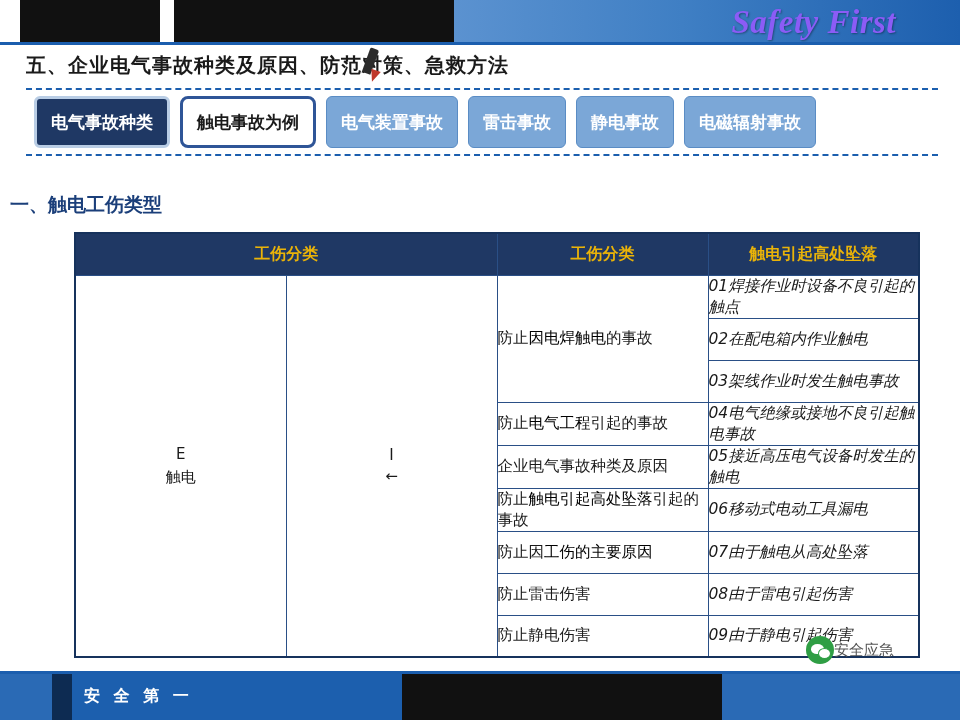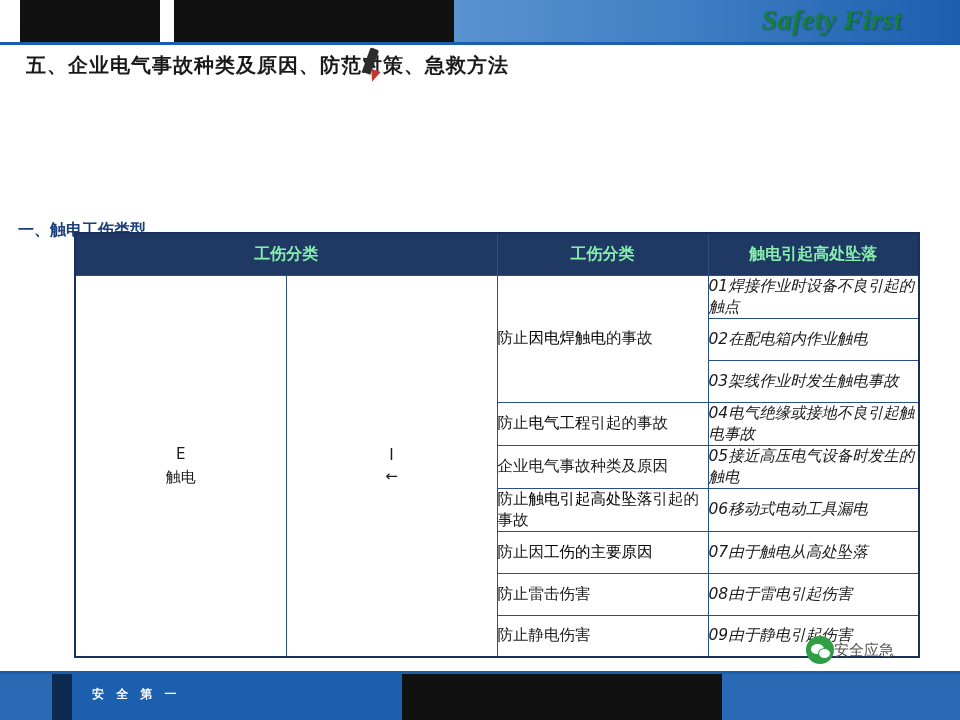--- a/index.html
+++ b/index.html
@@ -27,25 +27,25 @@
     top: 0; height: 42px;
   }
   .hdr-white  { left: 0;   width: 20px;  background: #ffffff; }
   .hdr-black1 { left: 20px; width: 140px; background: #111111; }
   .hdr-white2 { left: 160px; width: 14px; background: #ffffff; }
   .hdr-black2 { left: 174px; width: 280px; background: #111111; }
   .hdr-blue   { left: 454px; width: 506px;
                 background: linear-gradient(to right, #5b92d0 0%, #3f7fc4 45%, #1d5fae 100%); }
   .hdr-title {
     position: absolute;
-    right: 58px; top: 4px;
-    font-size: 28px;
+    right: 64px; top: 4px;
+    font-size: 33px;
     font-weight: bold;
     font-style: italic;
-    color: #15803d;
+    color: #8b5cf6;
     letter-spacing: 0.5px;
     font-family: "Liberation Serif", serif;
     text-shadow: 1px 1px 2px rgba(0,0,0,0.35);
   }
   .hdr-underline {
     position: absolute;
     left: 0; top: 42px;
     width: 960px; height: 3px;
     background: #1b5eae;
   }
@@ -122,47 +122,46 @@
   .tab-white-outline {
     background: #ffffff;
     color: #1a1a1a;
     border: 3px solid #2f5597;
     border-radius: 8px;
   }
 
   
   .subhead {
     position: absolute;
-    left: 18px; top: 192px;
-    font-size: 16px;
+    left: 10px; top: 192px;
+    font-size: 19px;
     font-weight: bold;
     color: #1b3f7a;
     font-family: "DejaVu Sans", sans-serif;
-    margin-top: 28px;
   }
 
   
   .tablewrap {
     position: absolute;
     left: 74px; top: 232px;
     width: 846px;
   }
   table.maintable {
     border-collapse: collapse;
     width: 846px;
     table-layout: fixed;
     border: 2px solid #16325c;
   }
   table.maintable th, table.maintable td {
     border: 1px solid #2a4f86;
     padding: 0;
   }
   thead th {
     background: #1f3864;
-    color: #86efac;
+    color: #eab308;
     font-size: 16px;
     font-weight: bold;
     height: 42px;
     text-align: center;
     font-family: "DejaVu Sans", sans-serif;
   }
   td.cat {
     width: 78px;
     text-align: center;
     vertical-align: middle;
@@ -213,23 +212,23 @@
   .ftr-black  { left: 402px; width: 320px; background: #111111; }
   .ftr-blue3  { left: 722px; width: 238px; background: #2a6ab5; }
   .ftr-topline {
     position: absolute;
     left: 0; top: -3px;
     width: 960px; height: 3px;
     background: #1b5eae;
   }
   .ftr-text {
     position: absolute;
-    left: 92px; top: 12px;
+    left: 84px; top: 12px;
     color: #ffffff;
-    font-size: 12px;
+    font-size: 16px;
     font-weight: bold;
     letter-spacing: 4px;
     font-family: "DejaVu Sans", sans-serif;
   }
 
   
   .wxbadge {
     position: absolute;
     right: 66px; bottom: 56px;
     display: flex;
@@ -279,20 +278,30 @@
     <div class="hdr-title">Safety First</div>
   </div>
   <div class="hdr-underline"></div>
 
   <div class="section-title">五、企业电气事故种类及原因、防范对策、急救方法</div>
   <div class="pen-mark">
     <div class="pen-body"></div>
     <div class="pen-tip"></div>
   </div>
 
+  <div class="tabbar">
+    <div class="tabs">
+      <div class="tab tab-dark">电气事故种类</div>
+      <div class="tab tab-white-outline">触电事故为例</div>
+      <div class="tab tab-light">电气装置事故</div>
+      <div class="tab tab-light">雷击事故</div>
+      <div class="tab tab-light">静电事故</div>
+      <div class="tab tab-light">电磁辐射事故</div>
+    </div>
+  </div>
 
   <div class="subhead">一、触电工伤类型</div>
 
   <div class="tablewrap">
     <table class="maintable">
       <thead>
         <tr>
           <th colspan="2">工伤分类</th>
           <th>工伤分类</th>
           <th>触电引起高处坠落</th>

